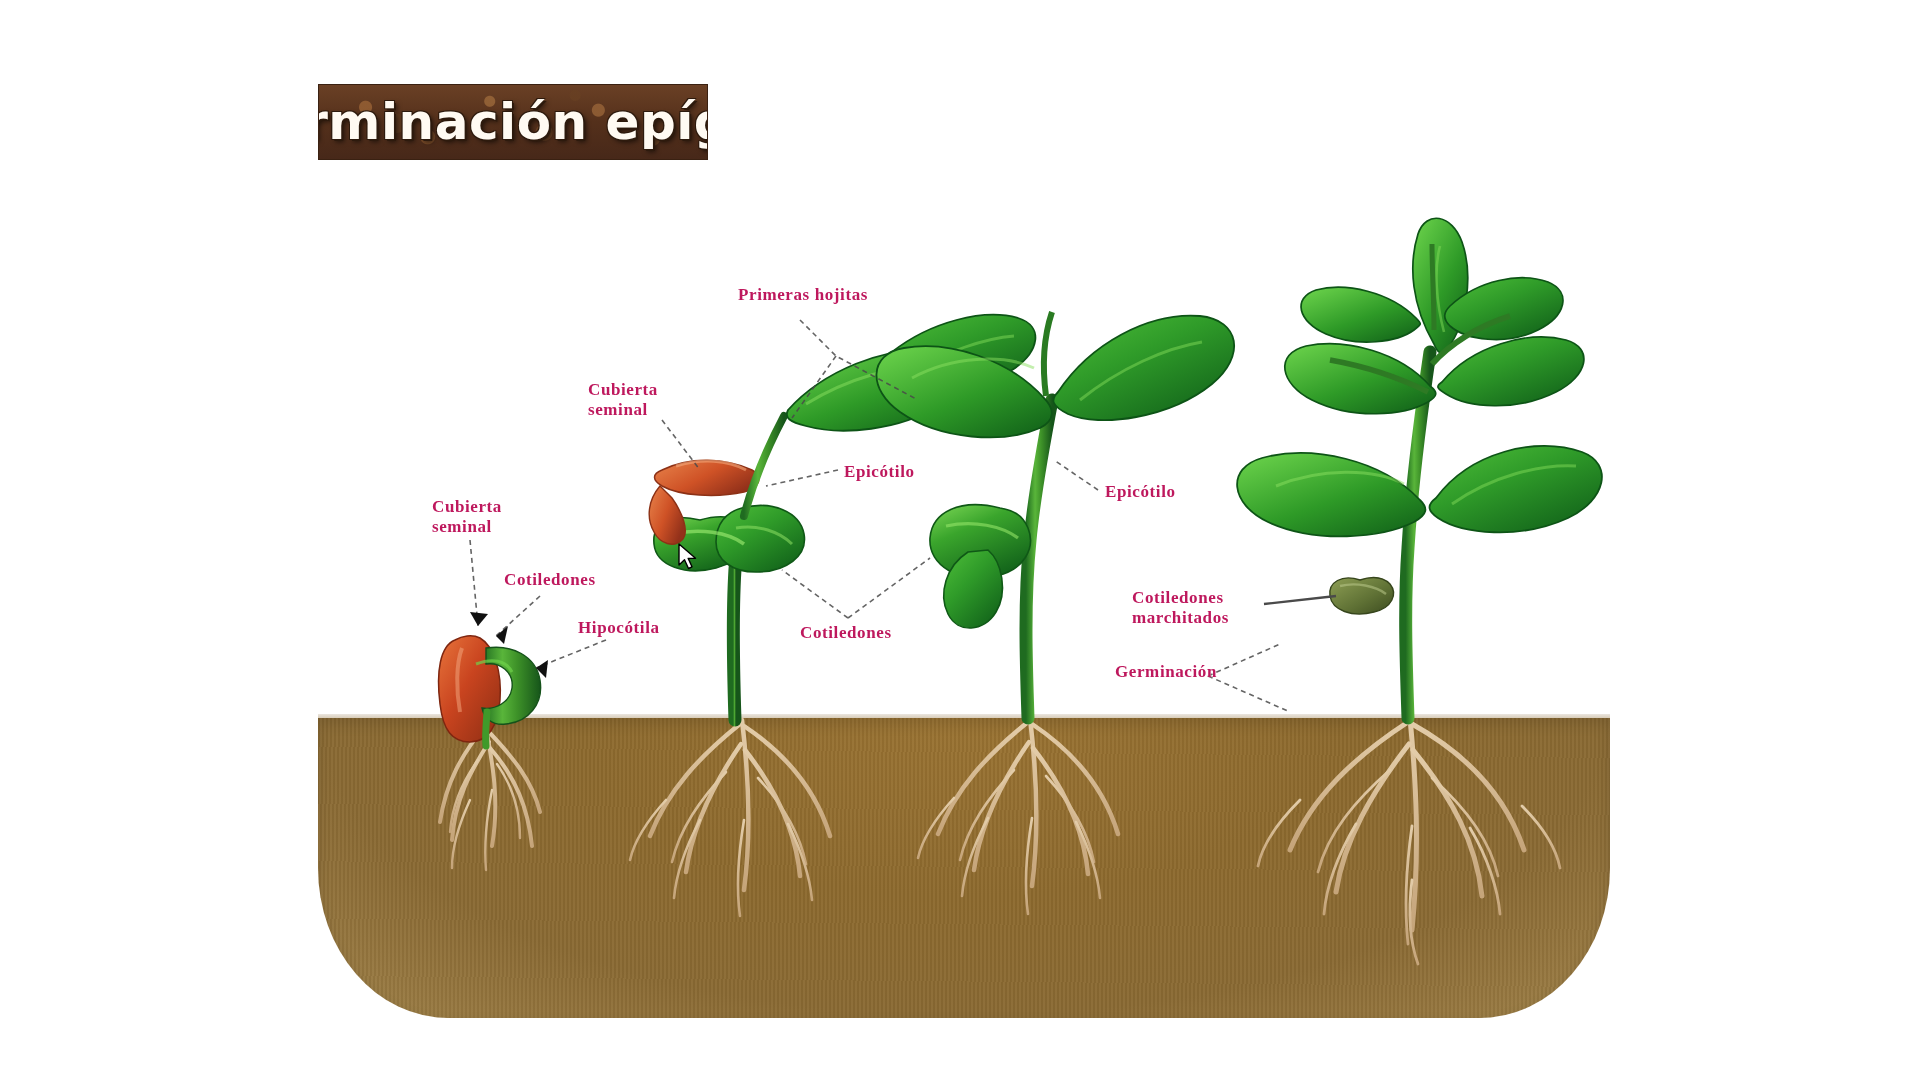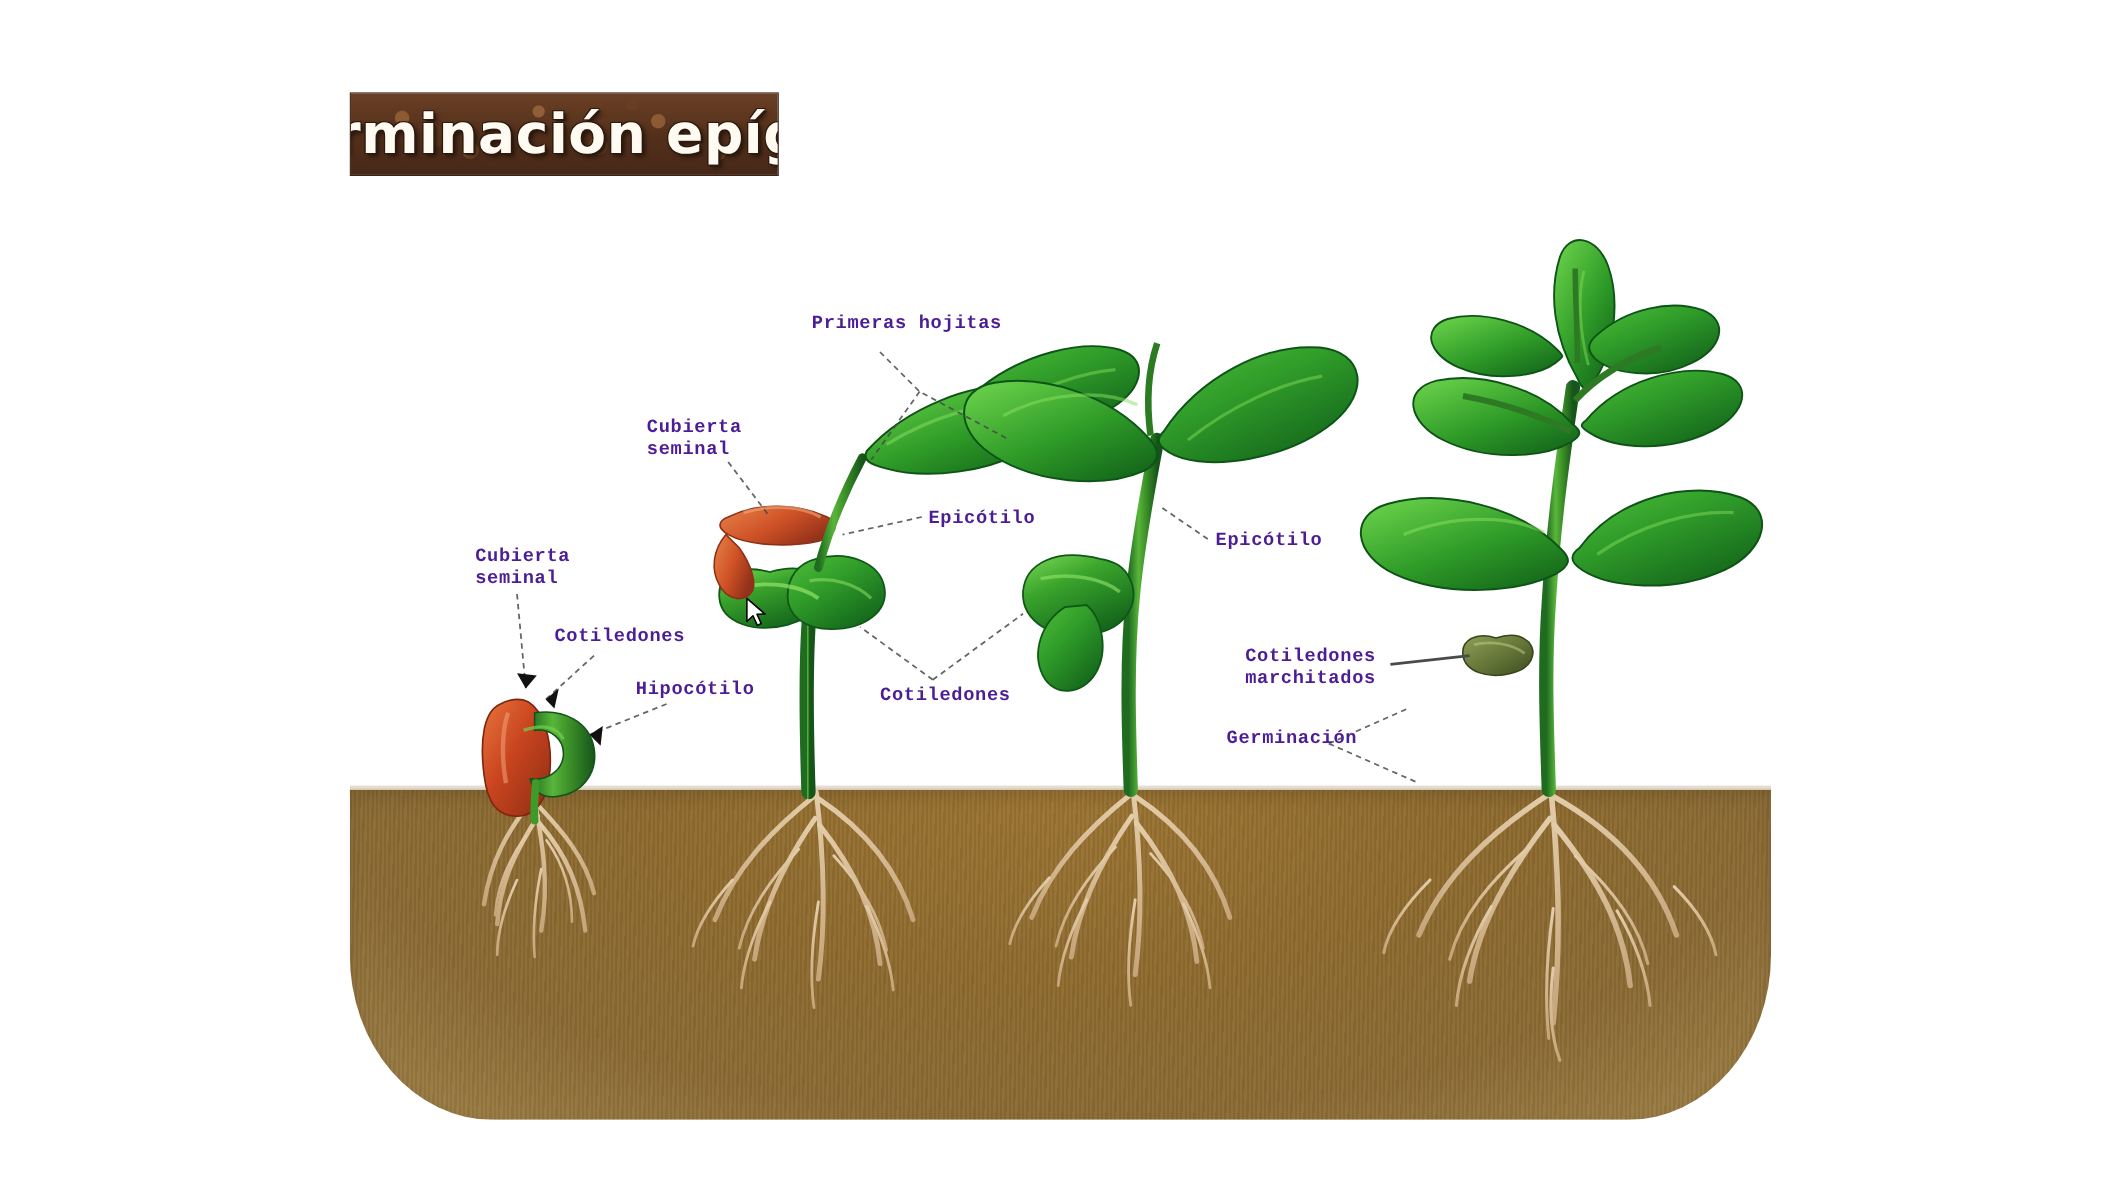--- a/index.html
+++ b/index.html
@@ -78,22 +78,22 @@
     height: 8px;
     background: linear-gradient(180deg, rgba(120,88,40,.15), rgba(150,116,60,.55));
   }
 
   
   #art { position:absolute; left:0; top:0; width:1920px; height:1080px; }
 
   
   .label {
     position: absolute;
-    color: #4c1d95;
-    font-family: Liberation Mono, monospace;
+    color: #be185d;
+    font-family: Liberation Serif, serif;
     font-weight: bold;
     font-size: 17px;
     line-height: 1.18;
     letter-spacing: 0.6px;
     white-space: pre-line;
     text-shadow: 0 0 1px rgba(255,255,255,.9);
   }
 
   
   #cursor { position: absolute; left: 678px; top: 543px; width: 22px; height: 30px; }
@@ -348,21 +348,21 @@
   </svg>
 
   <div class="label" style="left:738px; top:285px;">Primeras hojitas</div>
   <div class="label" style="left:588px; top:380px;">Cubierta
 seminal</div>
   <div class="label" style="left:844px; top:462px;">Epicótilo</div>
   <div class="label" style="left:1105px; top:482px;">Epicótilo</div>
   <div class="label" style="left:432px; top:497px;">Cubierta
 seminal</div>
   <div class="label" style="left:504px; top:570px;">Cotiledones</div>
-  <div class="label" style="left:578px; top:618px;">Hipocótilo</div>
+  <div class="label" style="left:578px; top:618px;">Hipocótila</div>
   <div class="label" style="left:800px; top:623px;">Cotiledones</div>
   <div class="label" style="left:1132px; top:588px;">Cotiledones
 marchitados</div>
   <div class="label" style="left:1115px; top:662px;">Germinación</div>
 
   <svg id="cursor" viewBox="0 0 22 30">
     <polygon points="1,1 1,22 6.5,16.8 10.5,25.5 14,23.8 10.2,15.4 17.5,15.2" fill="#ffffff" stroke="#000000" stroke-width="1.4" stroke-linejoin="round"></polygon>
   </svg>
 
 </div>

